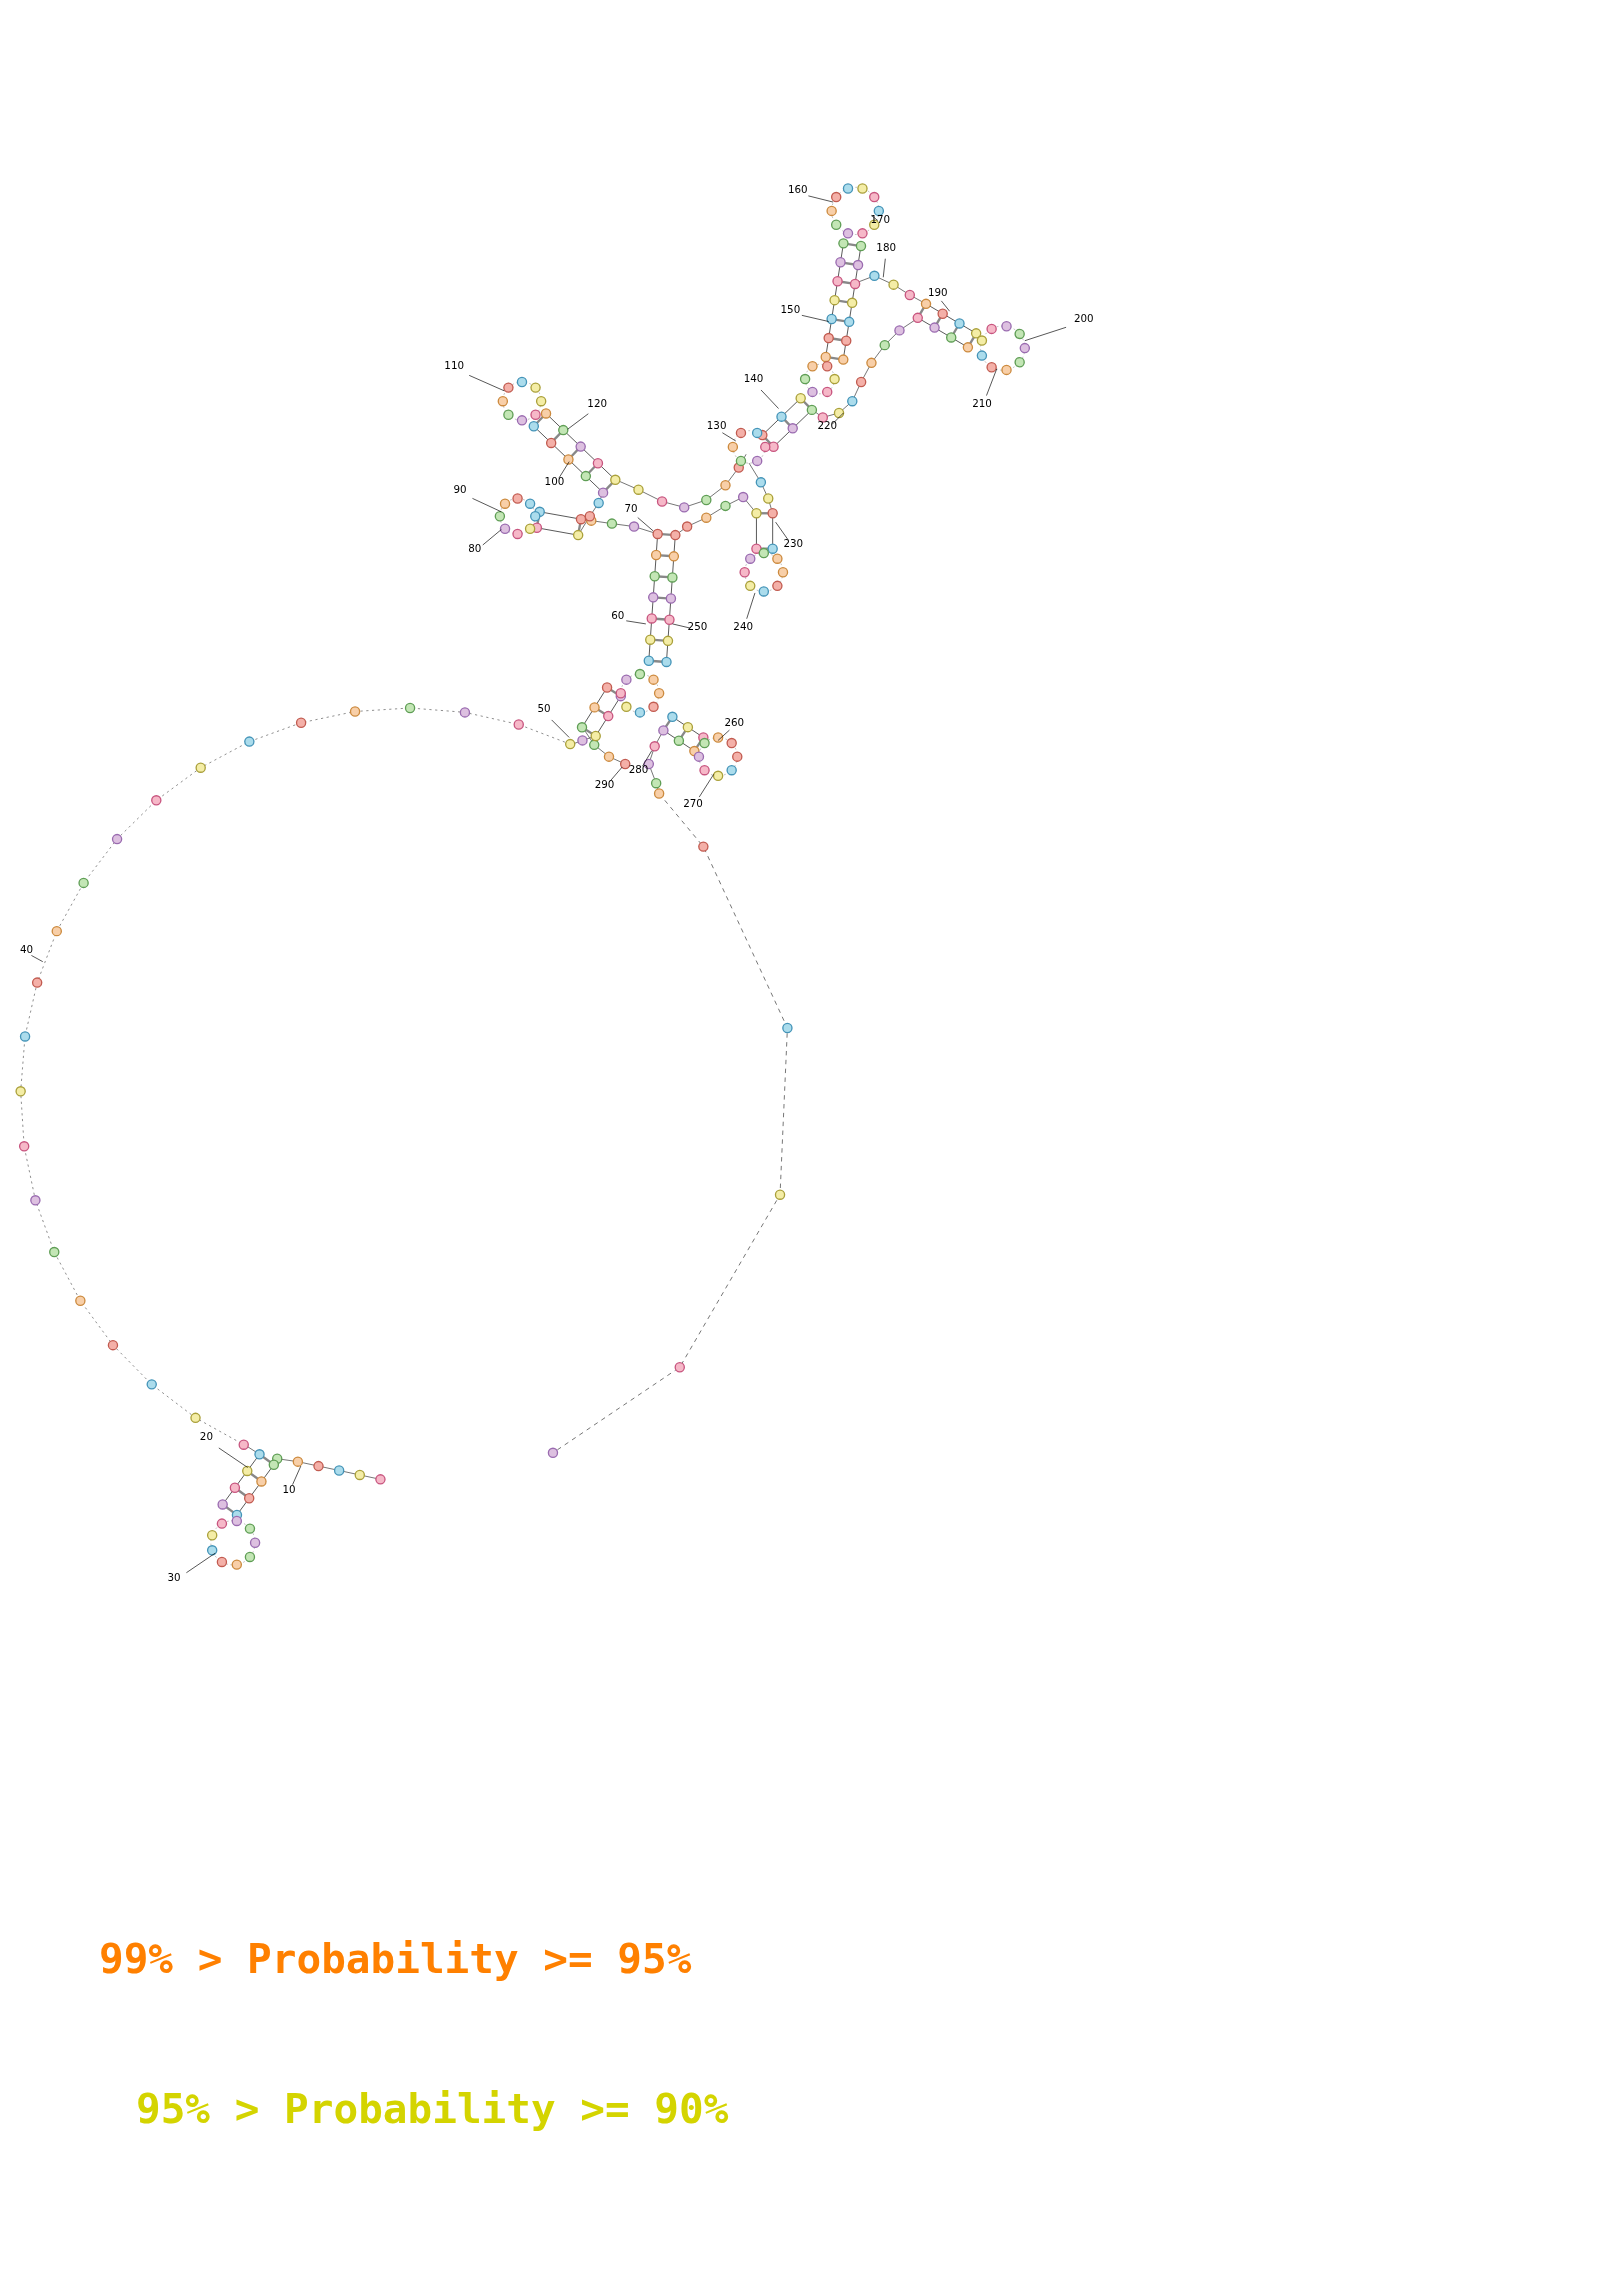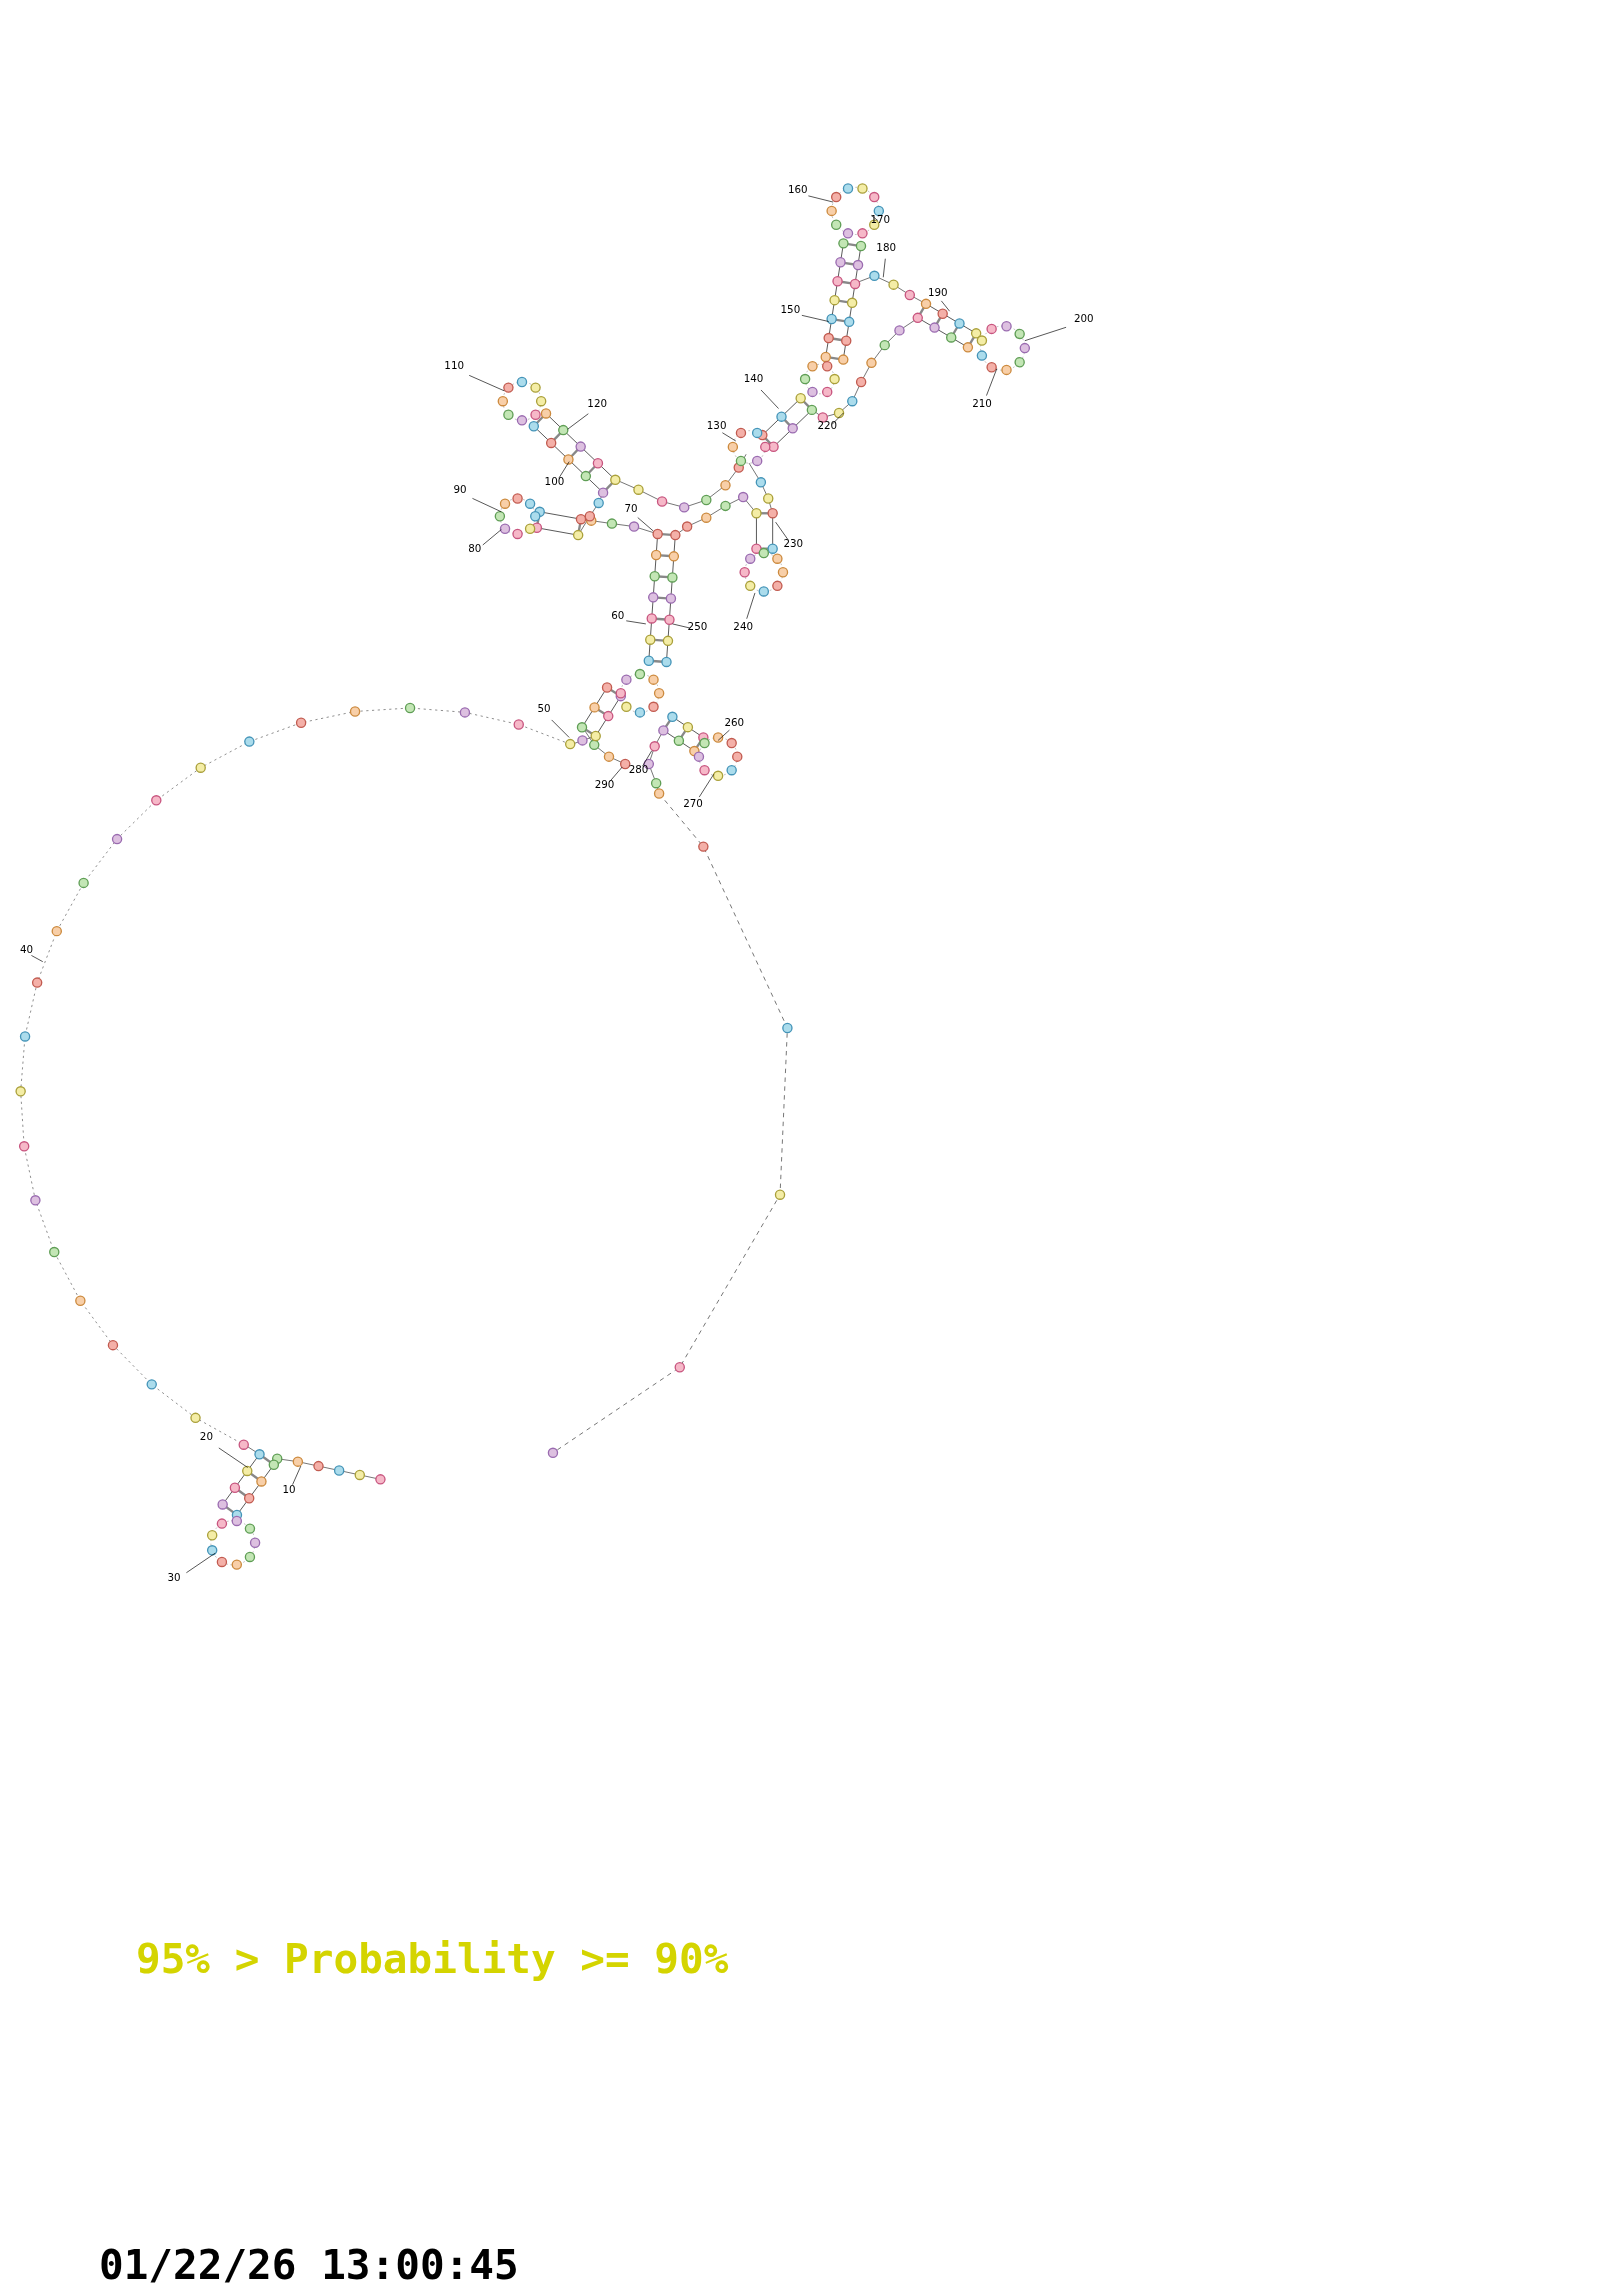--- a/index.html
+++ b/index.html
@@ -384,24 +384,24 @@
       <text x="498" y="492" font-size="7" text-anchor="middle" fill="#000" font-family="&quot;DejaVu Sans&quot;, sans-serif">260</text>
       <line x1="474.2" y1="540.4" x2="484" y2="525" stroke="#000" stroke-width="0.45"></line>
       <text x="470" y="547" font-size="7" text-anchor="middle" fill="#000" font-family="&quot;DejaVu Sans&quot;, sans-serif">270</text>
       <line x1="435.7" y1="519.5" x2="442" y2="509" stroke="#000" stroke-width="0.45"></line>
       <text x="433" y="524" font-size="7" text-anchor="middle" fill="#000" font-family="&quot;DejaVu Sans&quot;, sans-serif">280</text>
       <line x1="413.6" y1="529.8" x2="422" y2="520" stroke="#000" stroke-width="0.45"></line>
       <text x="410" y="534" font-size="7" text-anchor="middle" fill="#000" font-family="&quot;DejaVu Sans&quot;, sans-serif">290</text>
     </svg>
 
   <div id="legend">
+    <div class="legend-line" style="color: rgb(255, 128, 0);">99% &gt; Probability &gt;= 95%</div>
     <div class="legend-line" style="color: rgb(212, 212, 0); margin-left: 37px;">95% &gt; Probability &gt;= 90%</div>
     
     
     
     
     
   </div>
 
-  <div id="timestamp">01/22/26 13:00:45</div>
 
 </div>
 
 
 </body></html>

